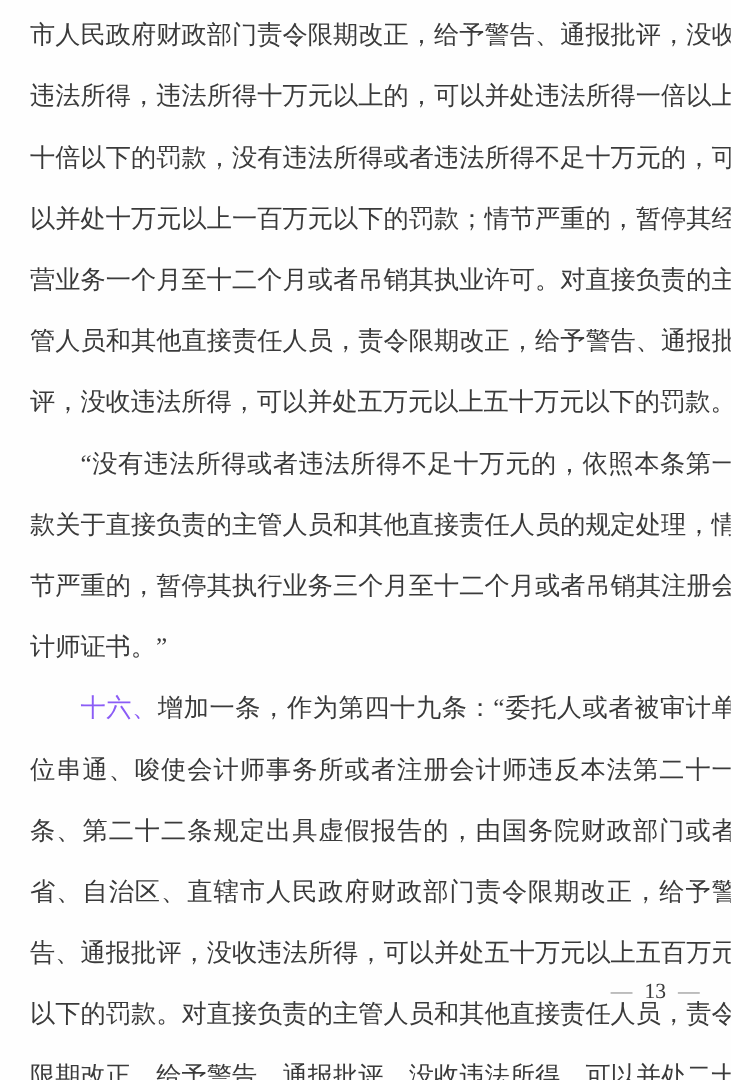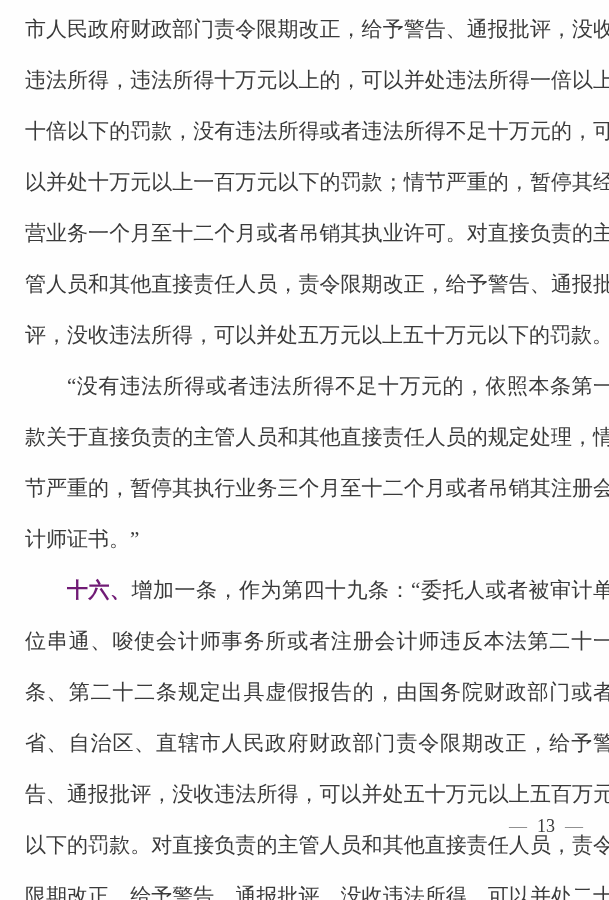--- a/index.html
+++ b/index.html
@@ -30,22 +30,22 @@
     margin-left: 12px;
   }
   .para {
     margin: 0;
     padding: 0;
   }
   .para.indent {
     text-indent: 2em;
   }
   .para b {
-    font-weight: bold;
-    color: #701a75;
+    font-weight: normal;
+    color: #8b5cf6;
   }
   .page-number {
     position: absolute;
     right: 26px;
     top: 816px;
     font-size: 18px;
     color: #3b3b3b;
     white-space: nowrap;
   }
   .page-number .dash {

